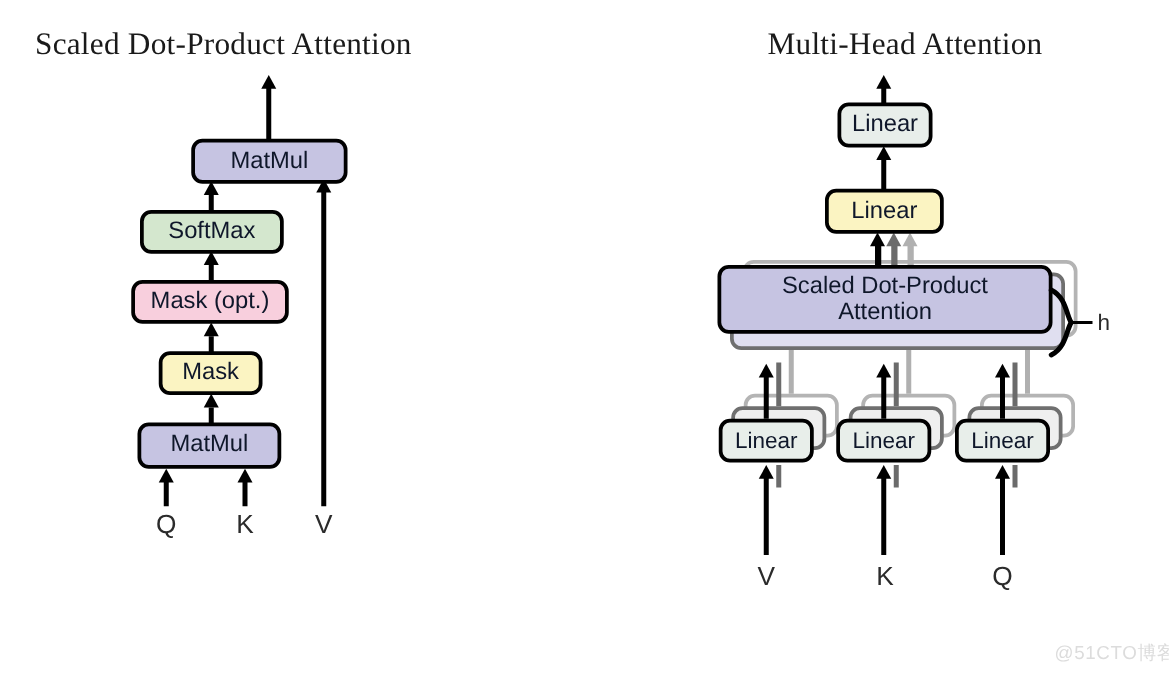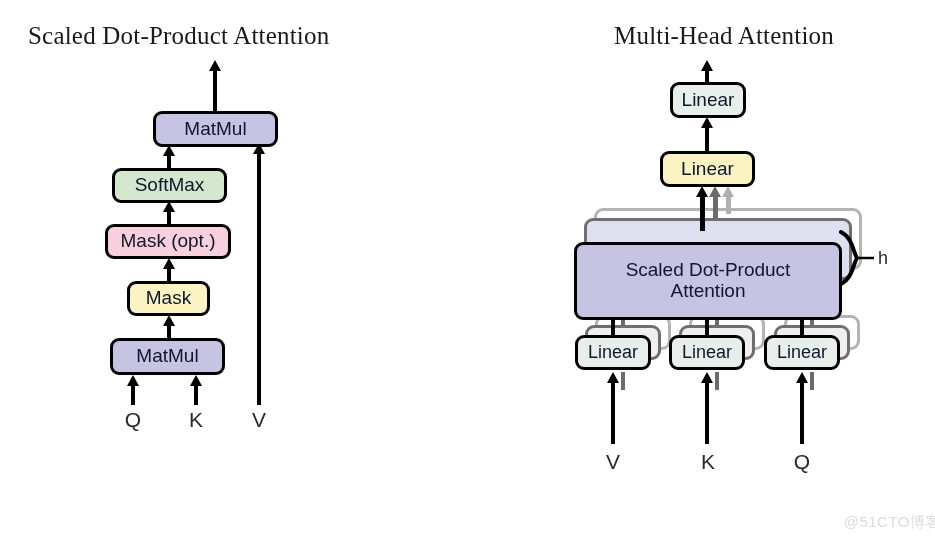--- a/index.html
+++ b/index.html
@@ -221,21 +221,21 @@
     <div class="vline" style="left:800px; top:382px; width:4px; height:62px;"></div>
     <div class="arrowhead" style="left:796px; top:372px;"></div>
     <div class="vline mid" style="left:810px; top:372px; width:4px; height:18px;"></div>
 
     <div class="node" style="left:670px; top:82px; width:76px; height:36px; background:#e8eeea;">
       <span>Linear</span>
     </div>
     <div class="node" style="left:660px; top:151px; width:95px; height:36px; background:#fbf4c2;">
       <span>Linear</span>
     </div>
-    <div class="node" style="left:574px; top:242px; width:268px; height:78px; background:#c6c4e2;">
+    <div class="node" style="left:574px; top:212px; width:268px; height:55px; background:#c6c4e2;">
       <span>Scaled Dot-Product
 Attention</span>
     </div>
     <div class="node small" style="left:575px; top:335px; width:76px; height:35px; background:#e8eeea;">
       <span>Linear</span>
     </div>
     <div class="node small" style="left:669px; top:335px; width:76px; height:35px; background:#e8eeea;">
       <span>Linear</span>
     </div>
     <div class="node small" style="left:764px; top:335px; width:76px; height:35px; background:#e8eeea;">

